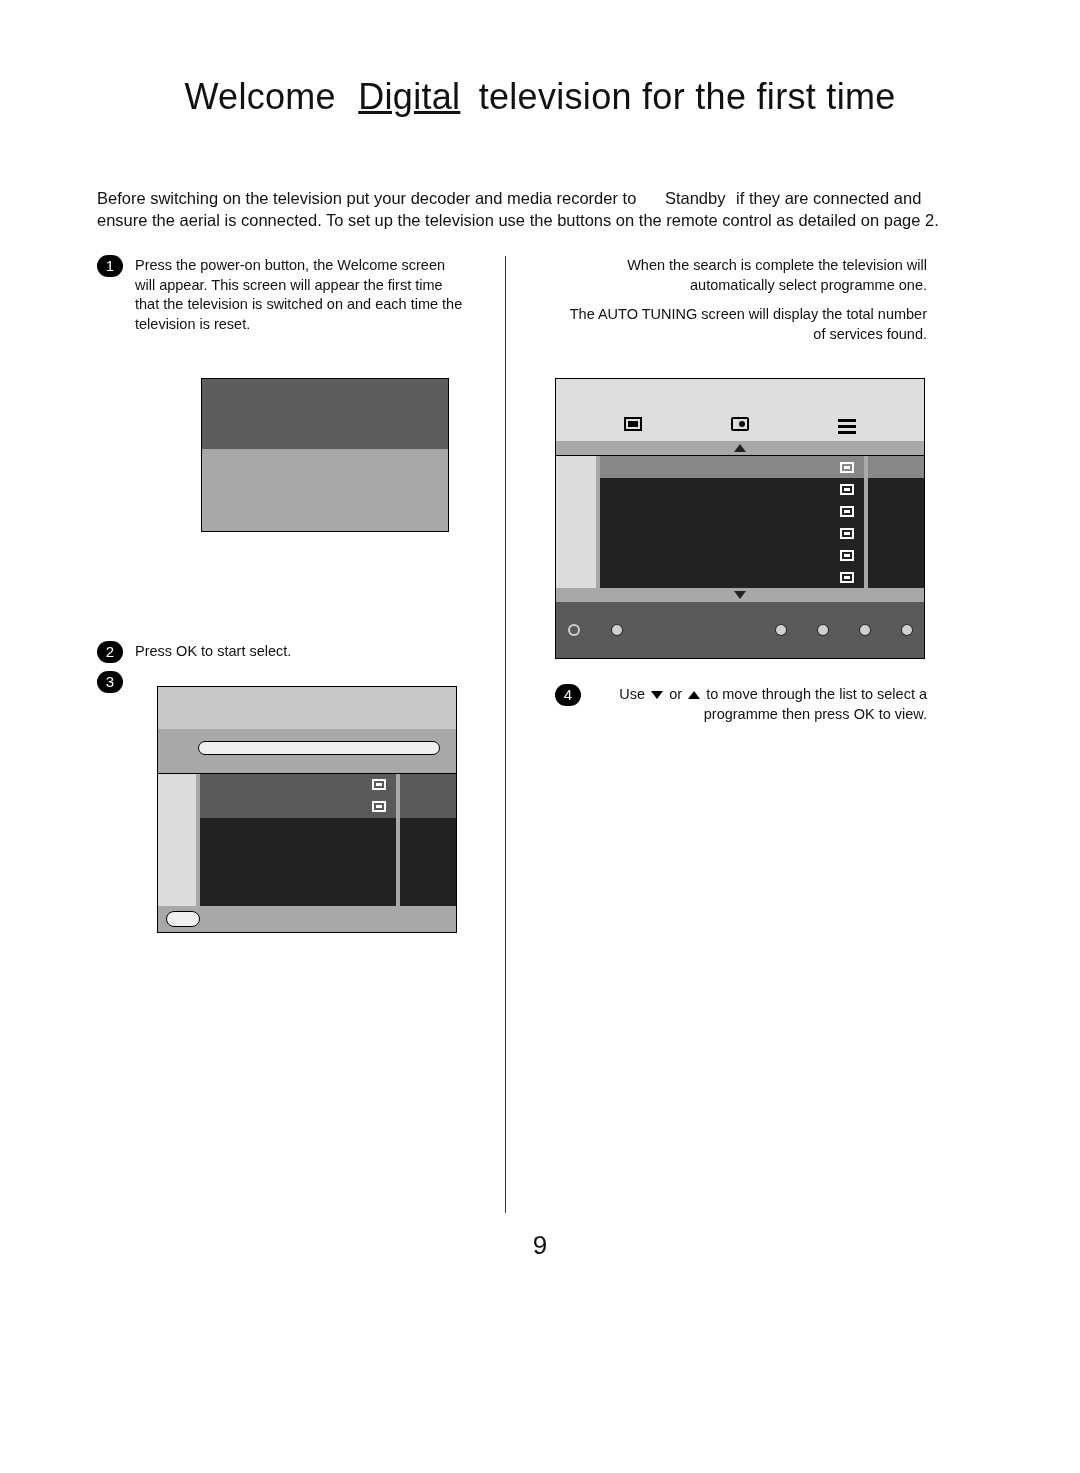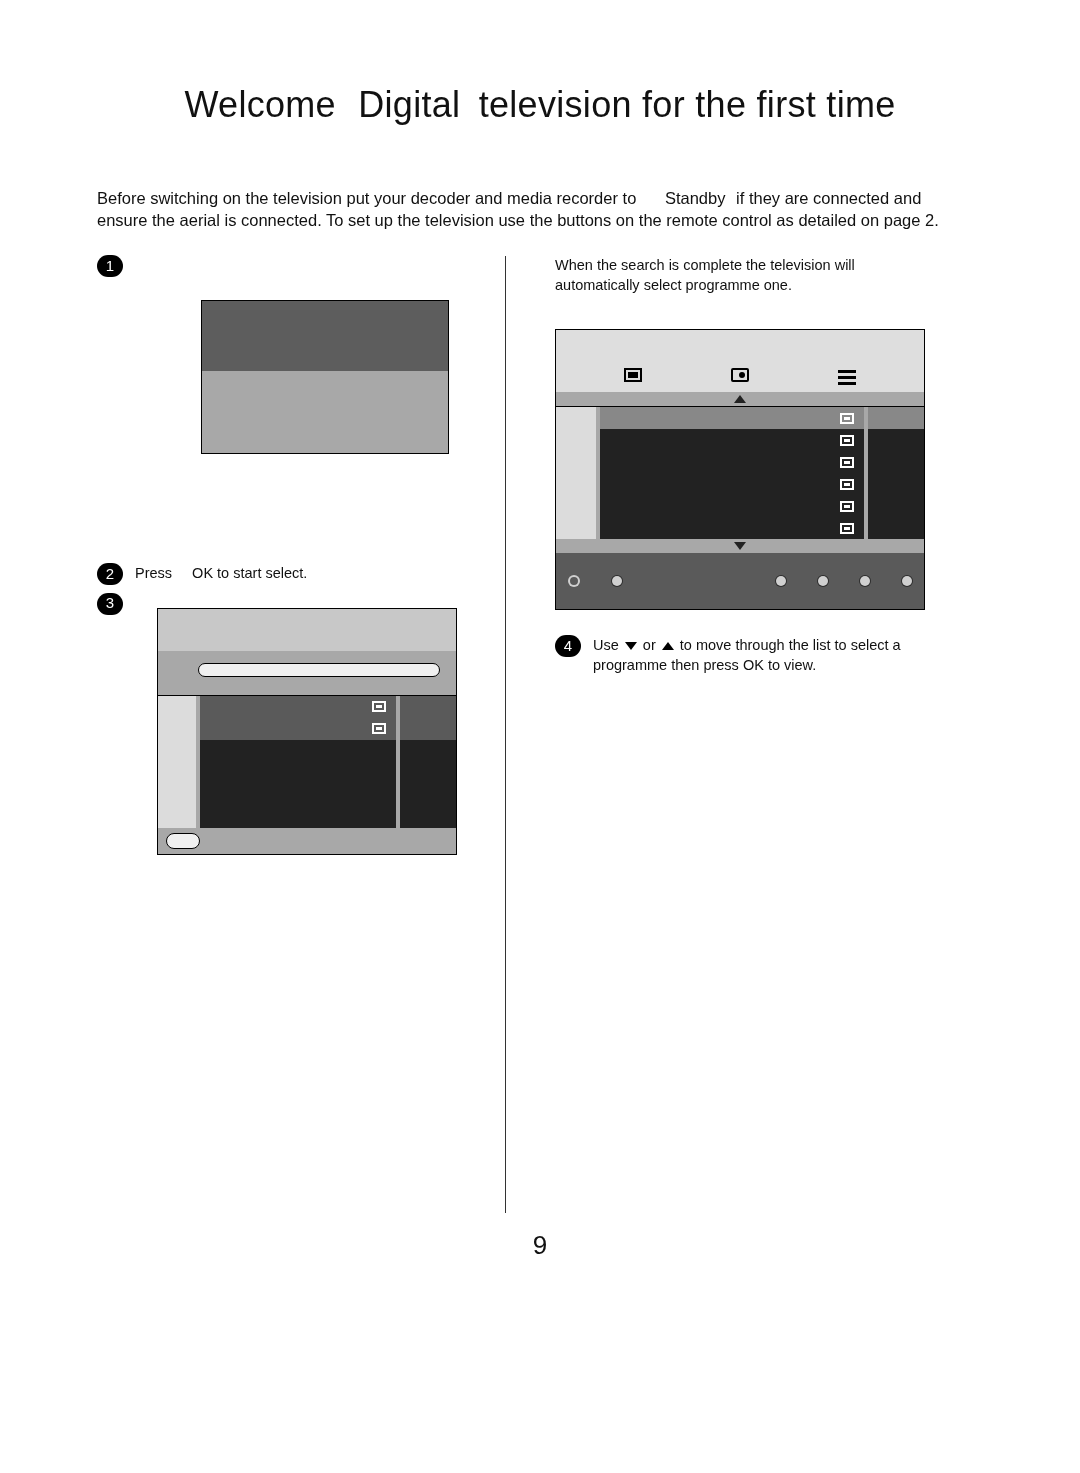--- a/index.html
+++ b/index.html
@@ -44,21 +44,21 @@
     line-height: 1.35;
   }
   .intro .standby { display: inline-block; margin: 0 6px 0 24px; }
   .col-left, .col-right {
     position: absolute;
     top: 256px;
     font-size: 14.5px;
     line-height: 1.35;
   }
   .col-left  { left: 97px;  width: 372px; }
-  .col-right { left: 555px; width: 372px; }
+  .col-right { left: 555px; width: 372px; text-align: right; }
   .divider {
     position: absolute;
     top: 256px; bottom: 260px;
     left: 505px;
     width: 0;
     border-left: 1px solid #333;
   }
   .step { position: relative; margin: 0 0 10px 0; padding-left: 38px; }
   .badge {
     position: absolute; left: 0; top: -1px;
@@ -165,48 +165,49 @@
   .tri.up   { border-bottom:8px solid #222; }
   .tri.down { border-top:8px solid #222; }
 </style>
 </head>
 <body>
 
 <div class="page">
 
   <h1 class="title">
     <span>Welcome</span>
-    <span style="display:inline-block; margin:8px 8px 0 12px;">Digital</span>
+    <span style="display:inline-block; margin:0 8px 0 12px;text-decoration:underline;">Digital</span>
     <span style="display:inline-block; ">television for the first time</span>
   </h1>
 
   <p class="intro">
     <span>Before switching on the television put your decoder and media recorder to</span>
     <span class="standby">Standby</span>
     <span>if they are connected and ensure the aerial is connected. To set up the television use the buttons on the remote control as detailed on page 2.</span>
   </p>
 
   <div class="divider"></div>
 
   <div class="col-left">
 
     <div class="step">
       <span class="badge">1</span>
+      <span>Press the power-on button, the  Welcome  screen will appear. This screen will appear the first time that the television is switched on and each time the television is reset.</span>
     </div>
 
     <div class="fig-welcome">
       <div class="dark"></div>
     </div>
 
     <div style="height: 110px;"></div>
 
     <div class="step">
       <span class="badge">2</span>
       <span>Press</span>
-      <span style="margin-left:16px;">OK</span>
+      <span style="margin-left:0;">OK</span>
       <span> to start select.</span>
     </div>
 
     <div class="step">
       <span class="badge">3</span>
     </div>
 
     <div class="fig-tuning">
       <div class="head"></div>
       <div class="pbar-wrap">
@@ -251,20 +252,21 @@
       <div class="fig-ok">
         <span class="ok"></span>
       </div>
     </div>
 
   </div>
 
   <div class="col-right">
 
     <p class="plain" style="padding-left:0;">When the search is complete the television will automatically select programme one.</p>
+    <p class="plain" style="padding-left:0;">The AUTO TUNING  screen will display the total number of services found.</p>
 
     <div class="fig-services">
       <div class="hdr">
         <span class="ico-tv"></span>
         <span class="ico-radio"></span>
         <span class="ico-text"></span>
       </div>
       <div class="arrow-row"><span class="tri up"></span></div>
       <div class="fig-table" id="fig3-table">
           <div class="fig-row sel">

